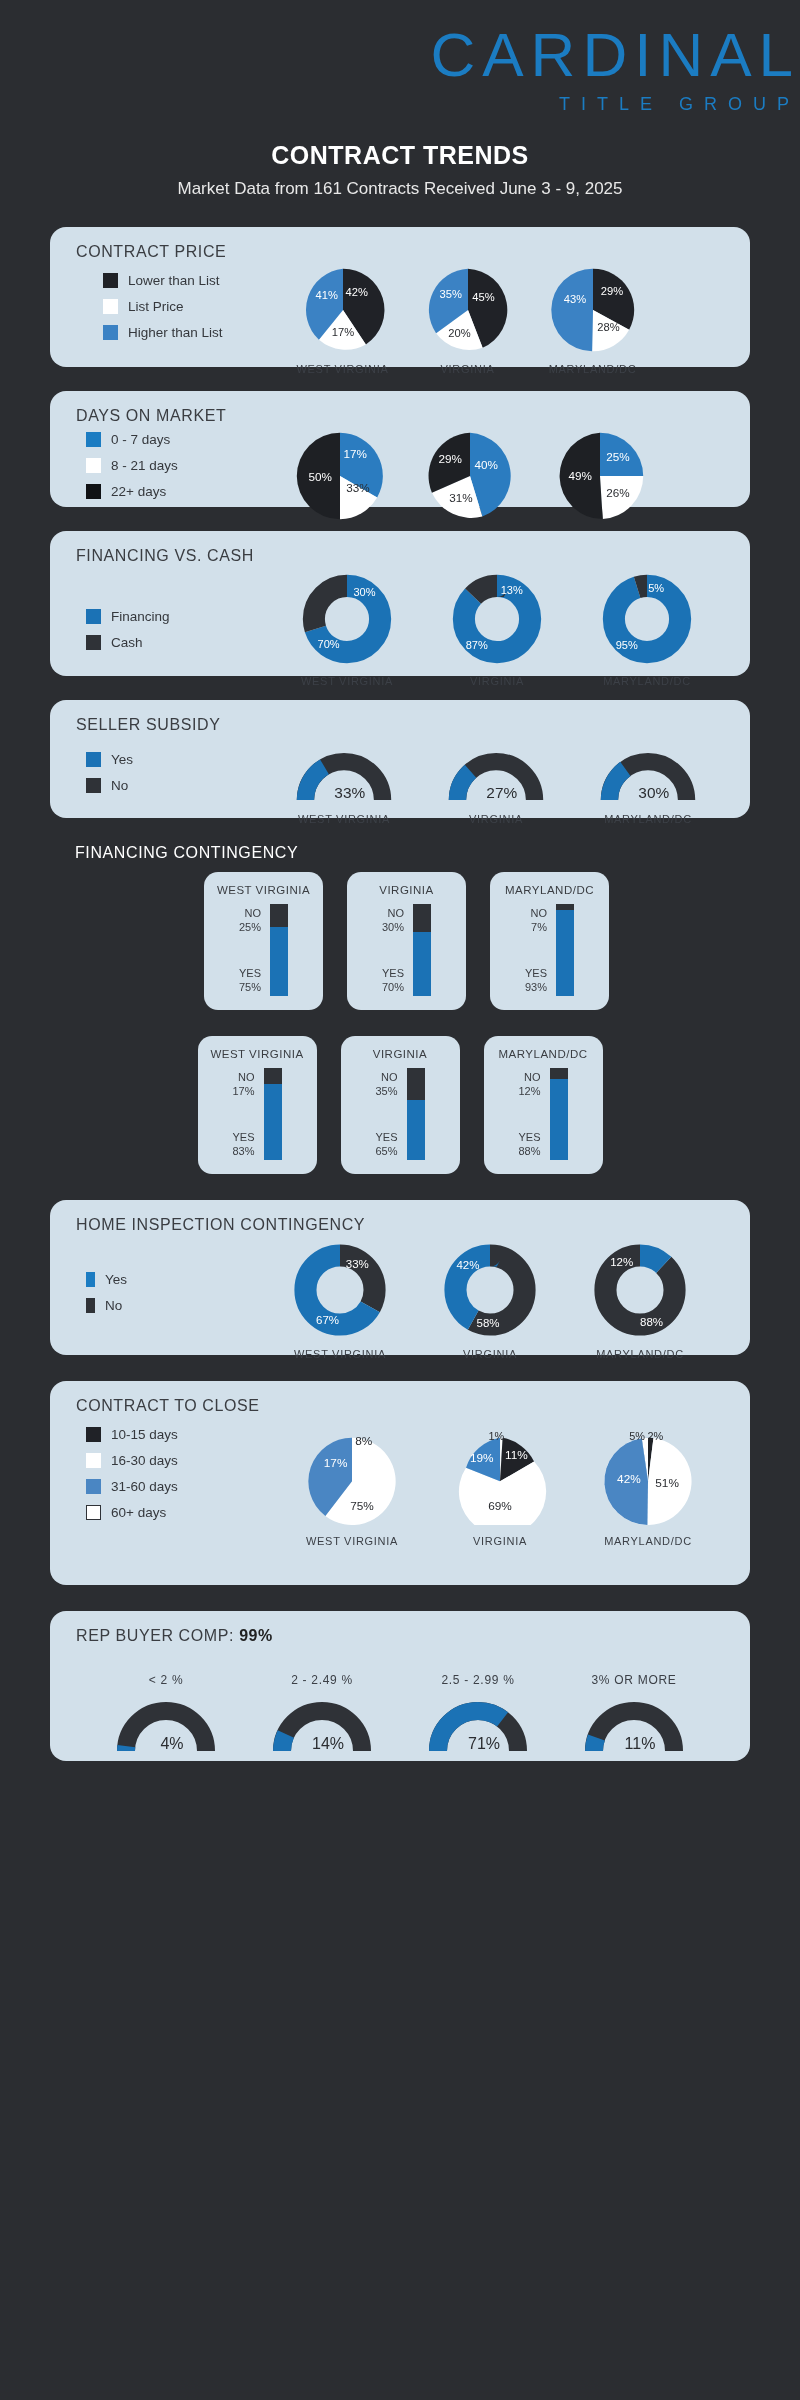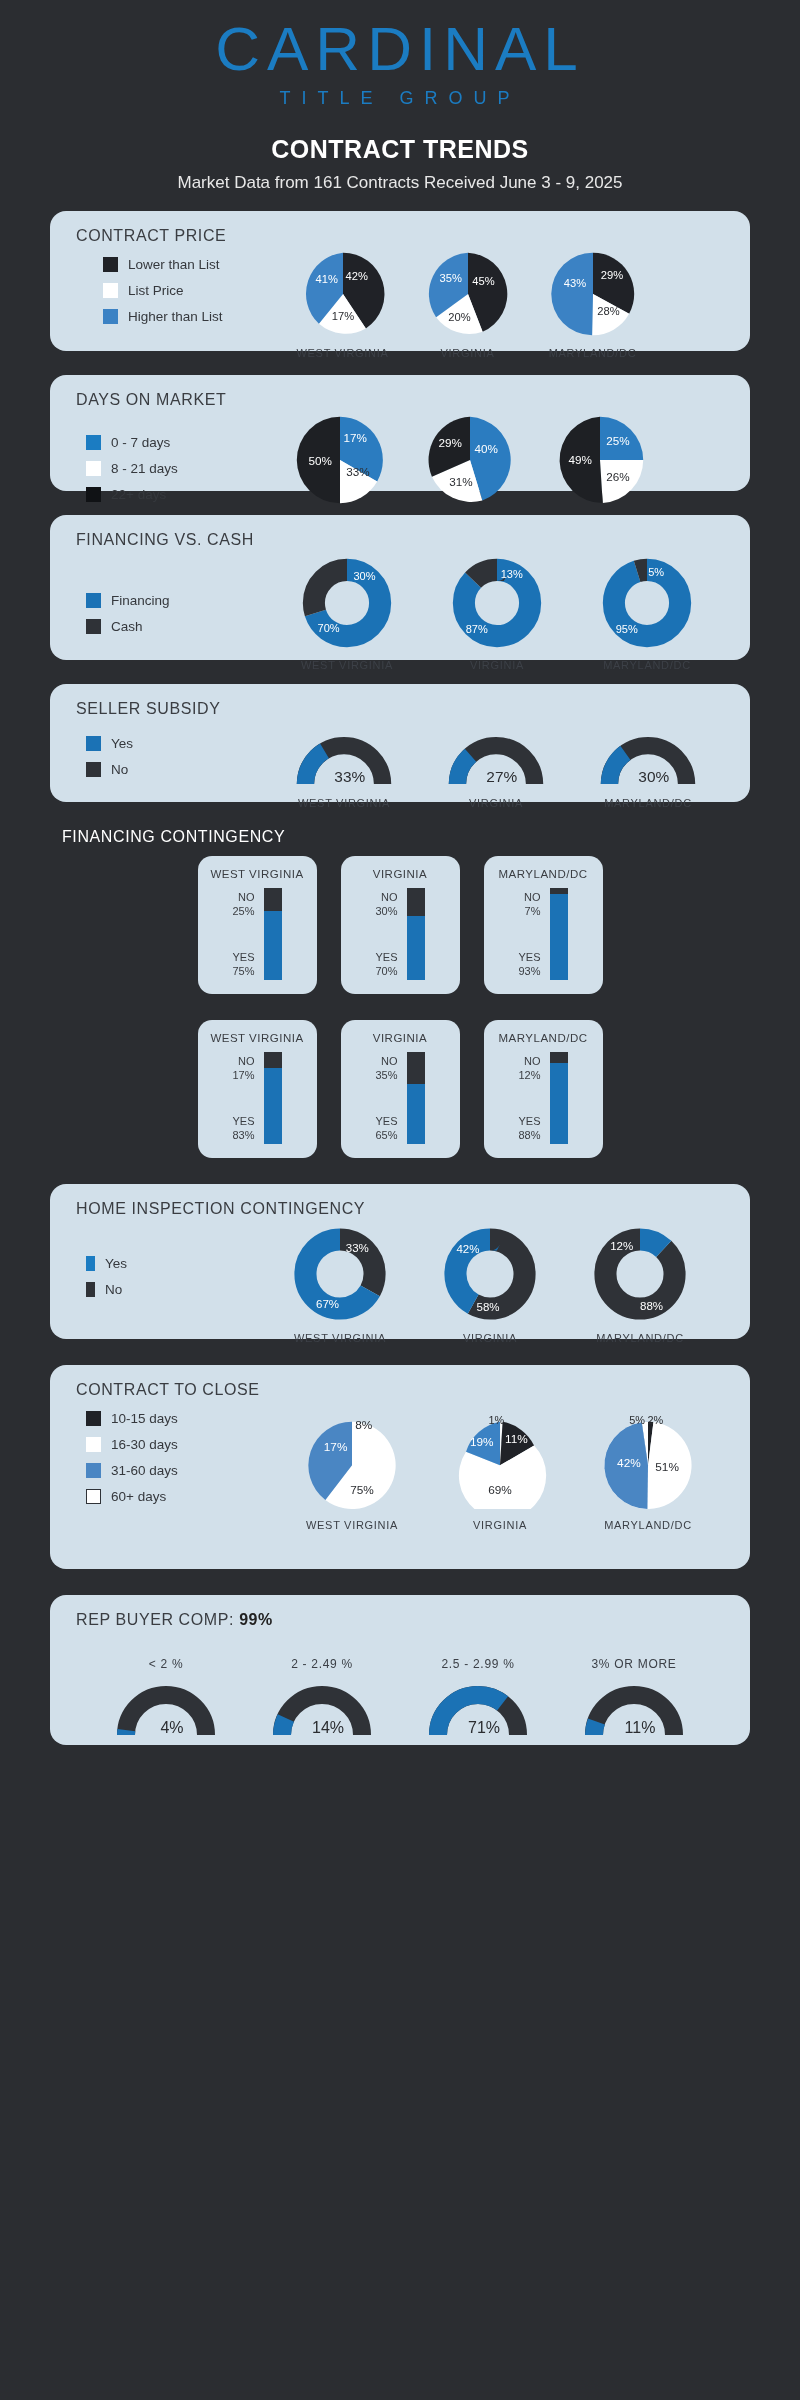--- a/index.html
+++ b/index.html
@@ -6,21 +6,21 @@
   body {
     width: 800px; height: 2400px;
     background: #2b2d31;
     font-family: "Liberation Sans", sans-serif;
     overflow: hidden;
     position: relative;
   }
   .page { width: 800px; padding: 0 0 10px 0; }
 
   
-  .logo-wrap { text-align: center; padding-top: 18px; }
+  .logo-wrap { text-align: right; padding-top: 24px; }
   .logo-main {
     font-size: 62px; letter-spacing: 7px; color: #1b7cc2;
     font-weight: 300; line-height: 1; font-family: "Liberation Sans", sans-serif;
   }
   .logo-sub {
     font-size: 18px; letter-spacing: 11px; color: #1b7cc2;
     font-weight: 300; margin-top: 8px;
   }
   .main-title {
     text-align: center; color: #ffffff; font-size: 25px; font-weight: bold;
@@ -91,21 +91,21 @@
 
 <div class="page">
 
   <div class="logo-wrap">
     <div class="logo-main">CARDINAL</div>
     <div class="logo-sub">TITLE GROUP</div>
   </div>
   <div class="main-title">CONTRACT TRENDS</div>
   <div class="sub-title">Market Data from 161 Contracts Received June 3 - 9, 2025</div>
 
-  <div class="card" style="margin-top:18px; height:140px;">
+  <div class="card" style="margin-top:28px; height:140px;">
     <div class="card-title">CONTRACT PRICE</div>
     <div class="legend" style="left:53px; top:46px;">
       <div class="legend-row">
         <span class="swatch sw-black"></span>
         <span class="legend-label">Lower than List</span>
       </div>
       <div class="legend-row">
         <span class="swatch sw-white"></span>
         <span class="legend-label">List Price</span>
       </div>
@@ -151,21 +151,21 @@
           <text x="68" y="74" fill="#2b2d31" font-size="13" text-anchor="middle">28%</text>
           <text x="29" y="42" fill="#fff" font-size="13" text-anchor="middle">43%</text>
         </svg>
         <div class="region-label">MARYLAND/DC</div>
       </div>
     </div>
   </div>
 
   <div class="card" style="margin-top:24px; height:116px;">
     <div class="card-title">DAYS ON MARKET</div>
-    <div class="legend" style="left:36px; top:60px;">
+    <div class="legend" style="left:36px; top:41px;">
       <div class="legend-row">
         <span class="swatch sw-blue2"></span>
         <span class="legend-label">0 - 7 days</span>
       </div>
       <div class="legend-row">
         <span class="swatch sw-white"></span>
         <span class="legend-label">8 - 21 days</span>
       </div>
       <div class="legend-row">
         <span class="swatch" style="background:#101215;"></span>
@@ -296,21 +296,21 @@
         <svg width="100" height="53" viewBox="0 0 100 55">
           <path d="M10,52 A40,40 0 0,1 90,52" fill="none" stroke="#2f3237" stroke-width="18"></path>
           <path d="M10,52 A40,40 0 0,1 90,52" fill="none" stroke="#1b72b5" stroke-width="18" stroke-dasharray="37.7 125.6"></path>
           <text x="56" y="50" fill="#2b2d31" font-size="16" text-anchor="middle">30%</text>
         </svg>
         <div class="region-label">MARYLAND/DC</div>
       </div>
     </div>
   </div>
 
-  <div style="margin-top:26px;">
+  <div style="margin-top:26px;margin-left:13px;">
     <div class="section-title-dark">FINANCING CONTINGENCY</div>
     <div class="bar-cards" style="margin-top:10px;">
       <div class="bar-card">
         <div class="bar-card-title">WEST VIRGINIA</div>
         <div class="bar-body">
           <div class="bar-labels">
             <div>
               <div class="bar-lab">NO</div>
               <div class="bar-lab">25%</div>
             </div>

